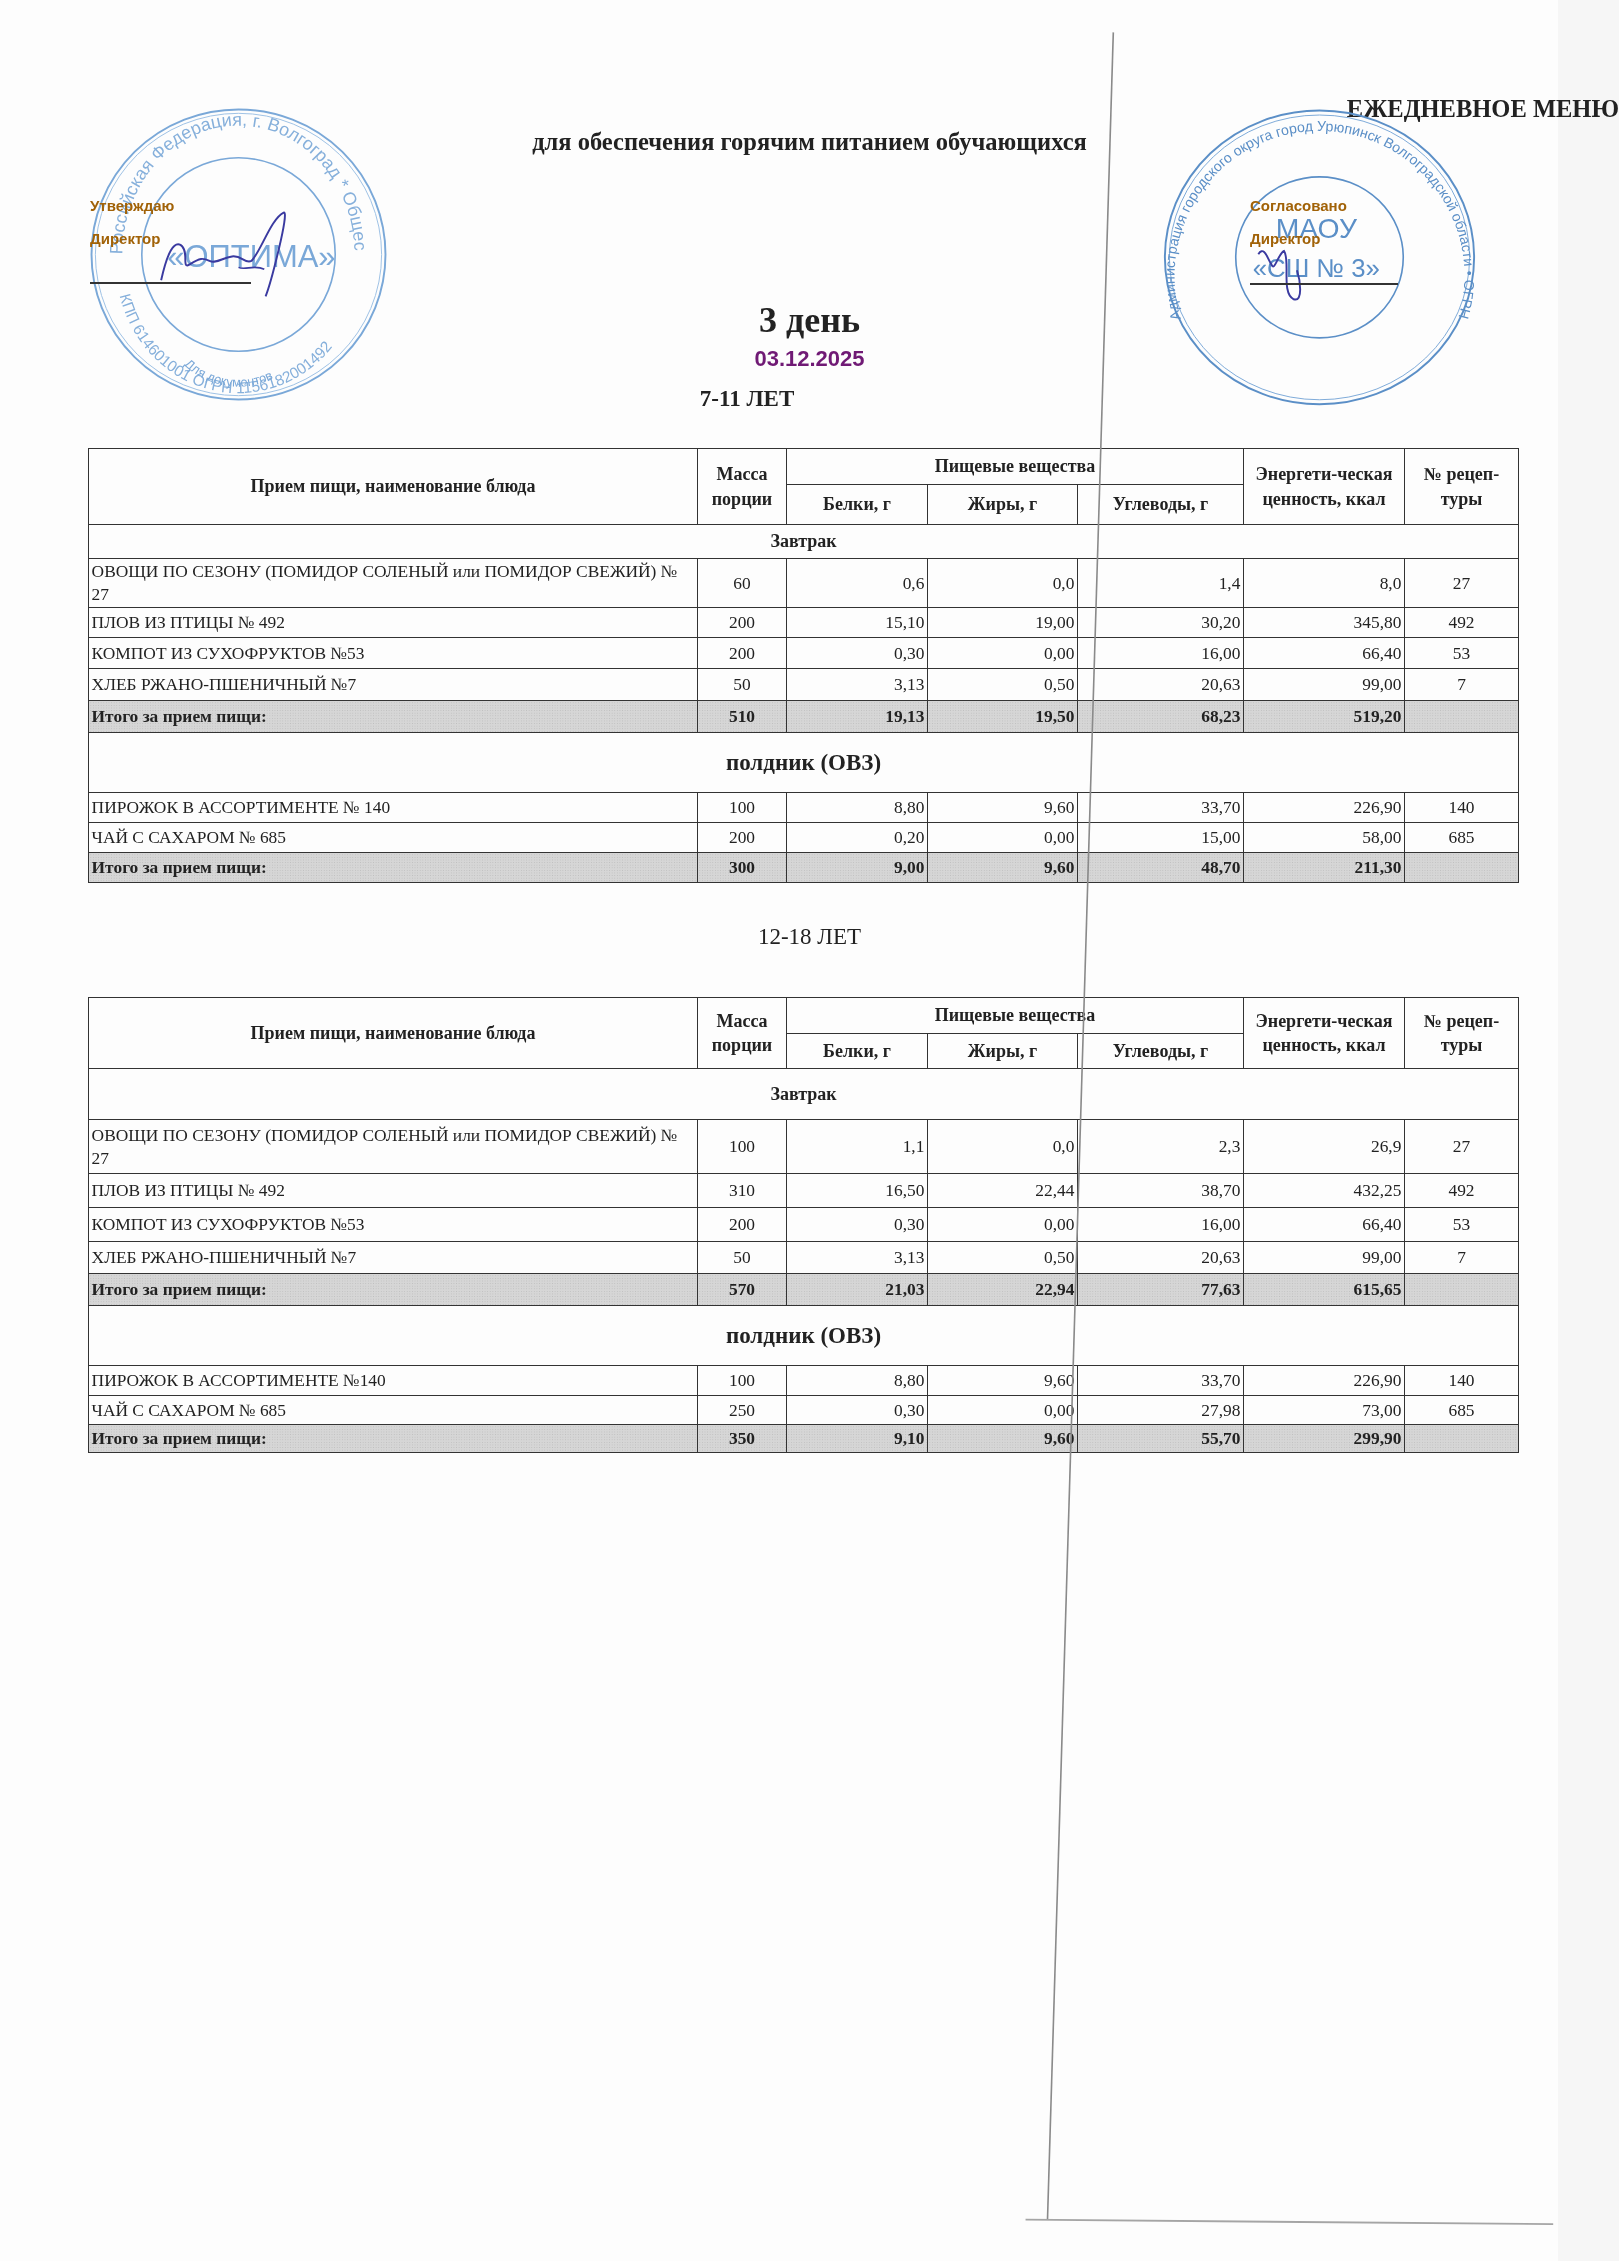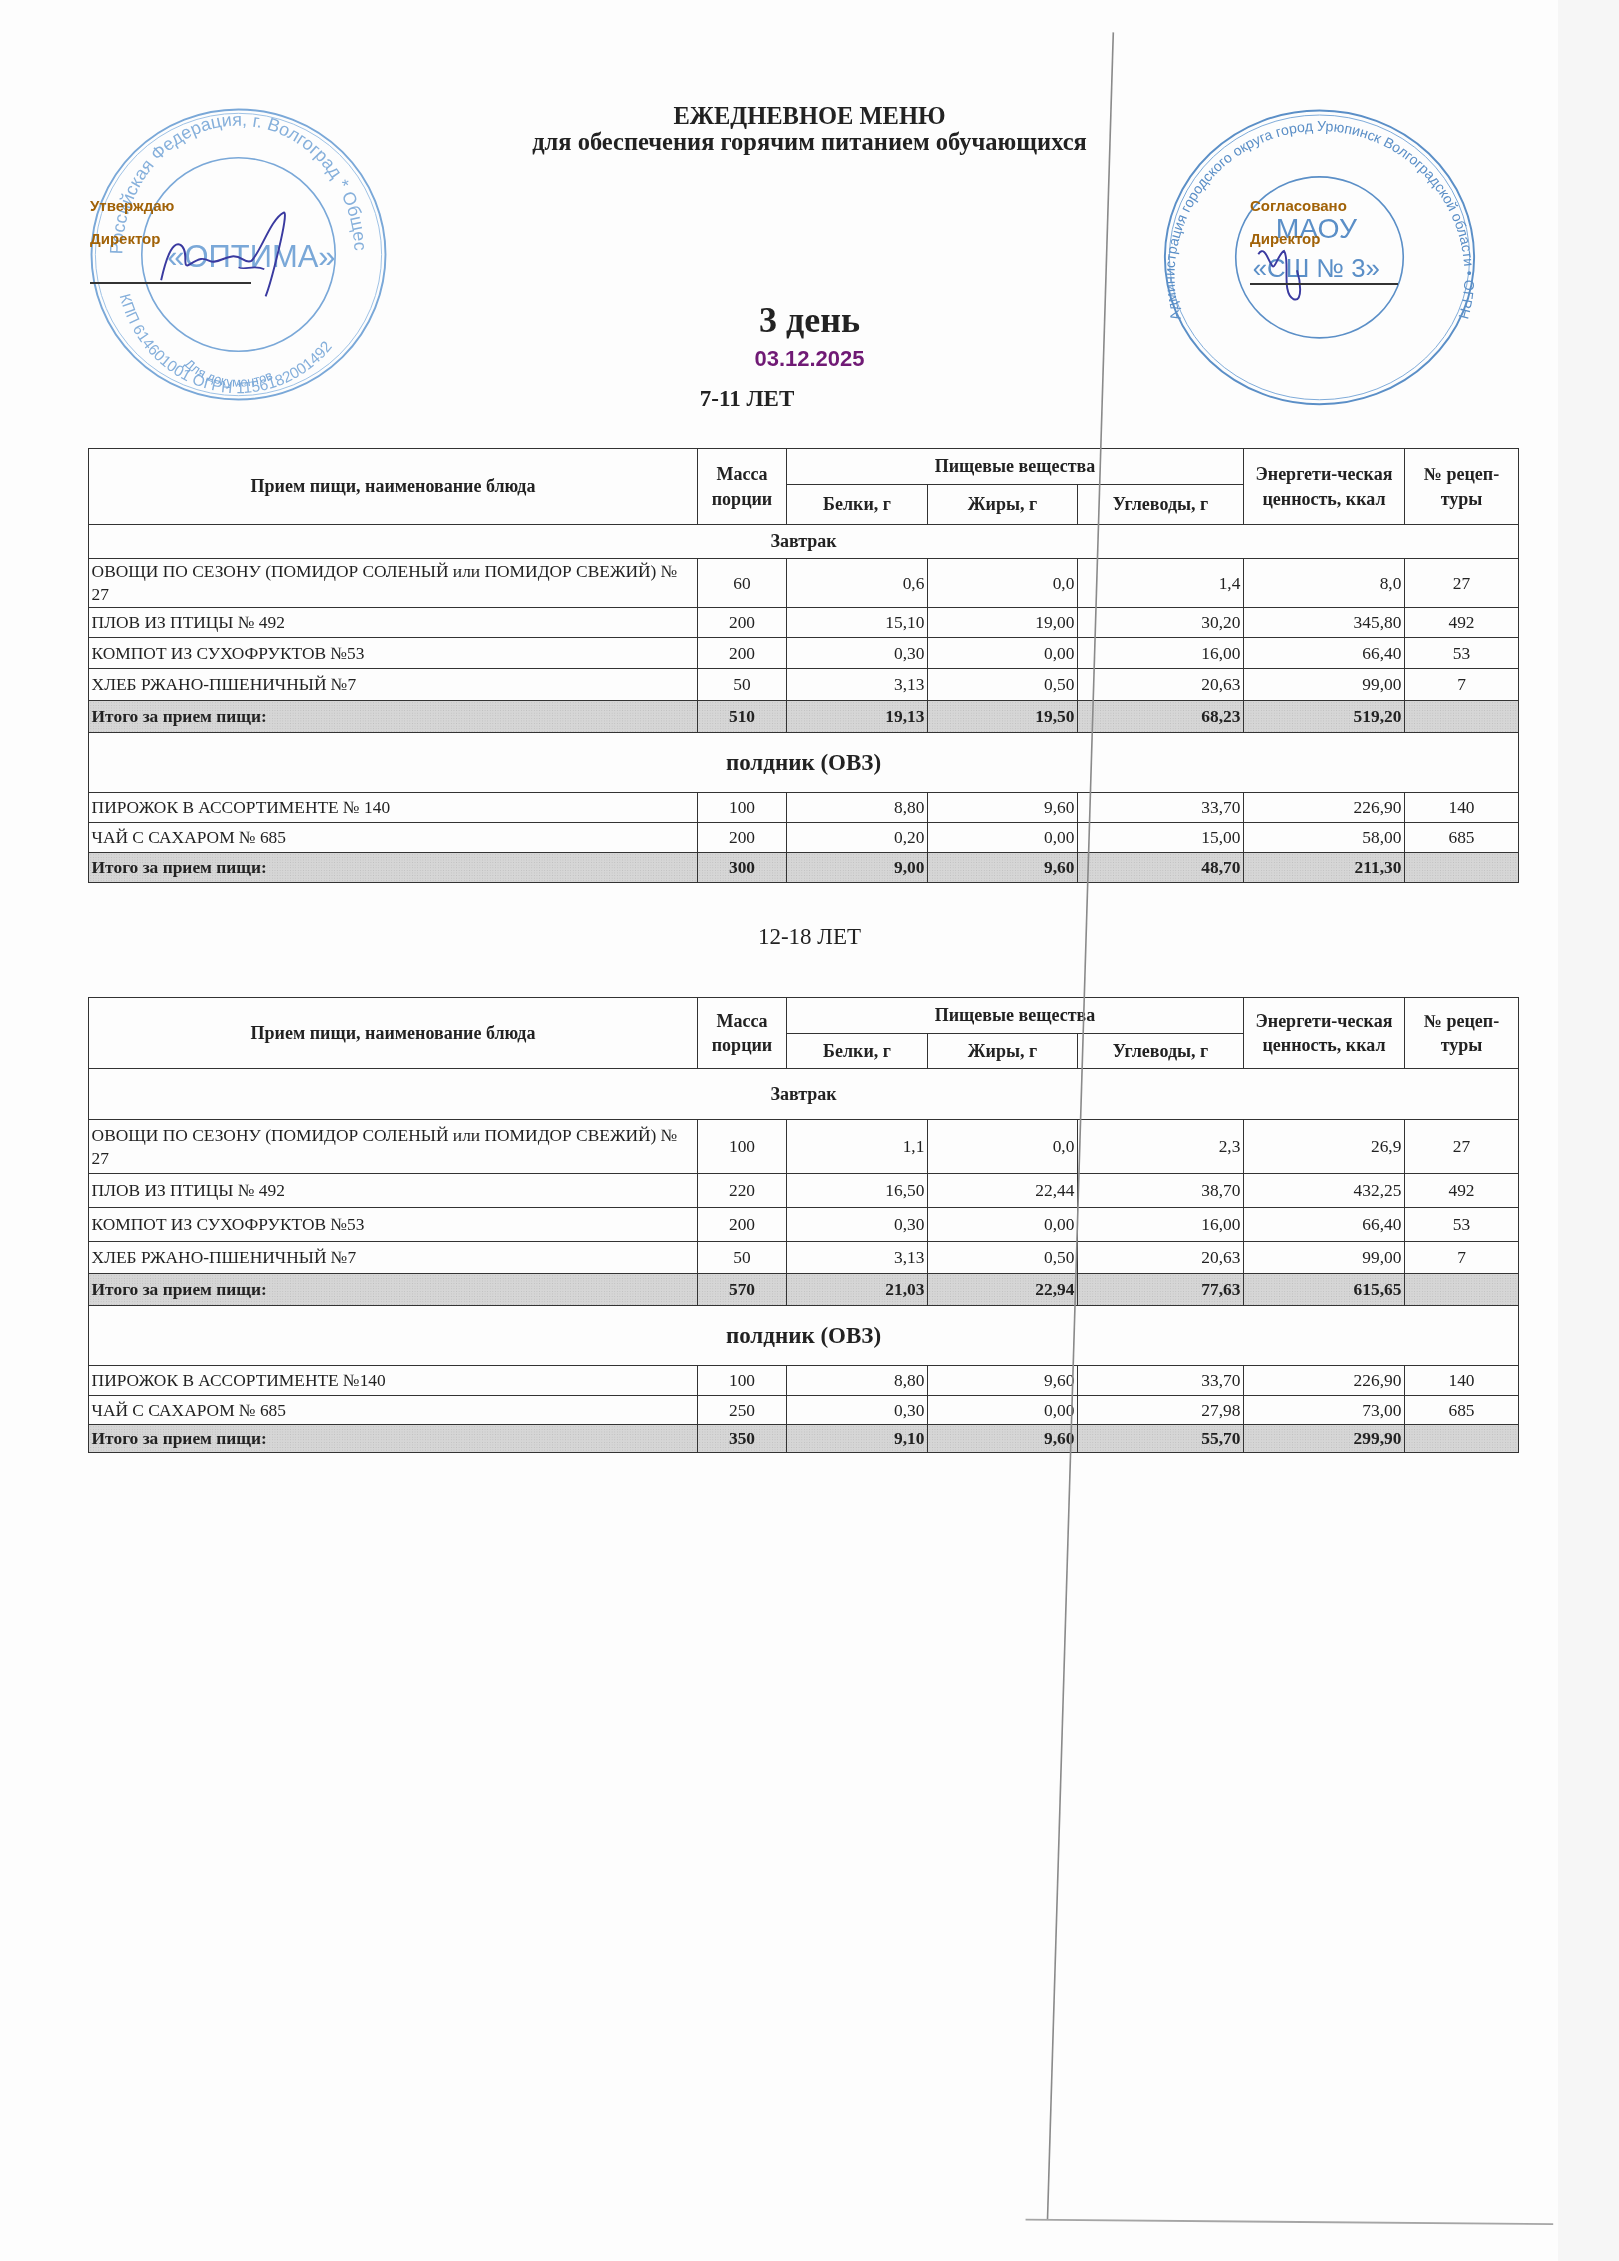--- a/index.html
+++ b/index.html
@@ -5,21 +5,21 @@
   html, body { margin: 0; padding: 0; }
   body {
     width: 1619px; height: 2261px; position: relative; overflow: hidden;
     background: #fdfdfd;
     font-family: "Liberation Serif", "DejaVu Serif", serif;
     color: #222;
   }
   .right-strip { position: absolute; left: 1558px; top: 0; width: 61px; height: 2261px; background: #f6f6f6; }
   .scan-line { position: absolute; left: 0; top: 0; width: 1619px; height: 2261px; pointer-events: none; }
   .abs { position: absolute; }
-  .title-main { left: 0; width: 1619px; top: 95px; text-align: center; font-weight: bold; font-size: 24.5px; margin-top: 7px; }
+  .title-main { left: 0; width: 1619px; top: 95px; text-align: right; font-weight: bold; font-size: 24.5px; }
   .title-sub  { left: 0; width: 1619px; top: 128px; text-align: center; font-weight: bold; font-size: 24.5px; }
   .day-title  { left: 0; width: 1619px; top: 299px; text-align: center; font-weight: bold; font-size: 36px; }
   .date-line  { left: 0; width: 1619px; top: 346px; text-align: center; font-weight: bold; font-size: 22px; font-family: "Liberation Sans", "DejaVu Sans", sans-serif; color: #701a75; }
   .age-title  { left: 0; width: 1494px; top: 386px; text-align: center; font-weight: bold; font-size: 23px; }
   .age-title-2 { left: 0; width: 1619px; top: 924px; text-align: center; font-weight: normal; font-size: 23px; }
 
   .sign-block { font-family: "Liberation Sans", "DejaVu Sans", sans-serif; font-weight: bold; font-size: 15px; color: #a16207; }
   .sign-line { position: absolute; height: 1.9px; background: #333; }
 
   .stamp { position: absolute; }
@@ -239,21 +239,21 @@
     <td class="name">ОВОЩИ ПО СЕЗОНУ (ПОМИДОР СОЛЕНЫЙ или ПОМИДОР СВЕЖИЙ) № 27</td>
     <td class="ctr">100</td>
     <td class="num">1,1</td>
     <td class="num">0,0</td>
     <td class="num">2,3</td>
     <td class="num">26,9</td>
     <td class="ctr">27</td>
   </tr>
   <tr style="height:34px;">
     <td class="name">ПЛОВ ИЗ ПТИЦЫ № 492</td>
-    <td class="ctr">220</td>
+    <td class="ctr">310</td>
     <td class="num">16,50</td>
     <td class="num">22,44</td>
     <td class="num">38,70</td>
     <td class="num">432,25</td>
     <td class="ctr">492</td>
   </tr>
   <tr style="height:34px;">
     <td class="name">КОМПОТ ИЗ СУХОФРУКТОВ №53</td>
     <td class="ctr">200</td>
     <td class="num">0,30</td>

